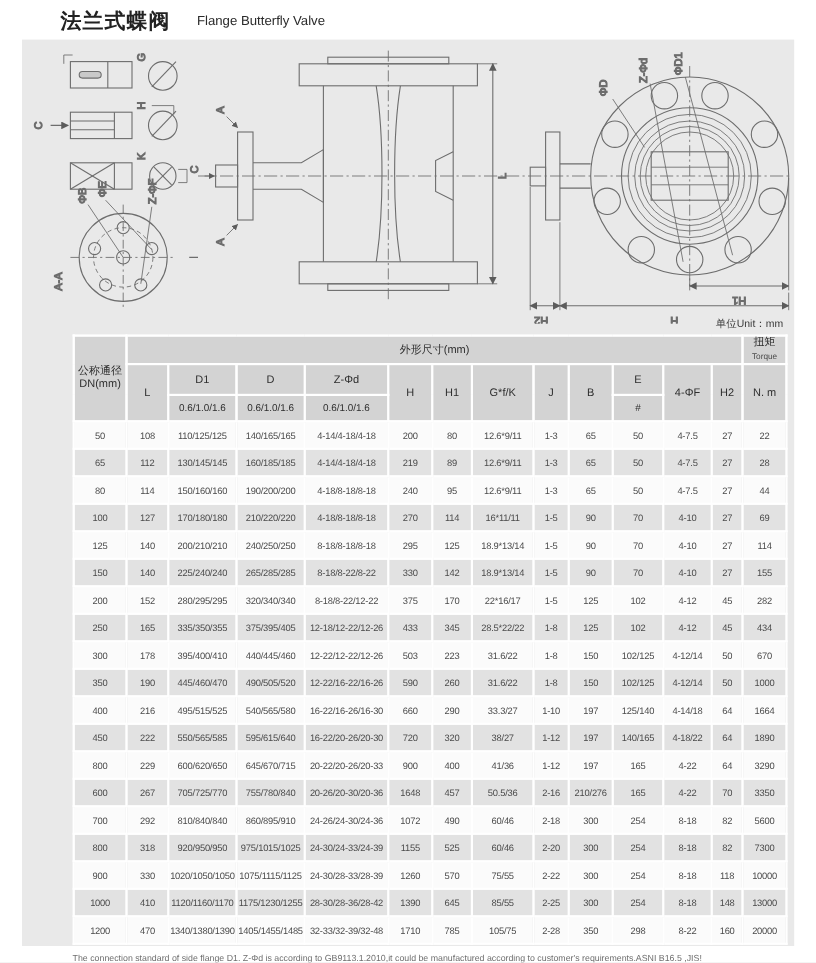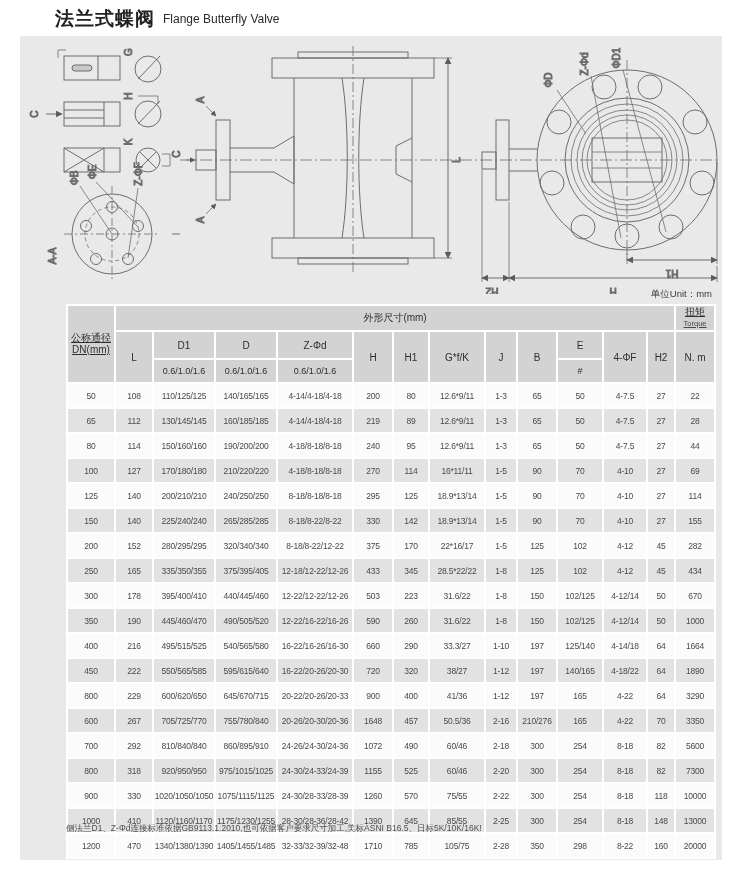--- a/index.html
+++ b/index.html
@@ -1,21 +1,21 @@
 <!DOCTYPE html>
 <html><head>
 <meta charset="utf-8">
 <style>
   html,body{margin:0;padding:0;}
   body{
     width:742px;height:875px;position:relative;background:#ffffff;
     font-family:"Liberation Sans","DejaVu Sans",sans-serif;color:#333;
     overflow:hidden;
   }
-  .title-bar{position:absolute;left:55px;top:4px;height:30px;display:flex;align-items:center;gap:8px;}
+  .title-bar{position:absolute;left:55px;top:4px;height:30px;display:flex;align-items:center;gap:24px;}
   .title-zh{font-size:19px;font-weight:bold;color:#222;letter-spacing:1px;}
   .title-en{font-size:12px;color:#2a2a2a;}
   .panel{position:absolute;left:20px;top:36px;width:702px;height:824px;background:#e9e9e9;}
   .drawing-wrap{position:absolute;left:0;top:6px;width:702px;height:252px;}
   svg{display:block;}
   svg text{font-family:"Liberation Sans","DejaVu Sans",sans-serif;fill:#3c3c3c;}
   .lbl{font-size:10px;}
   .unit-note{position:absolute;right:10px;top:252px;font-size:9.5px;color:#3a3a3a;}
   table.spec{
     position:absolute;left:46px;top:268px;width:648px;
@@ -24,21 +24,21 @@
   table.spec th,table.spec td{
     border:2px solid #ffffff;text-align:center;vertical-align:middle;
     padding:0;overflow:hidden;white-space:nowrap;
   }
   table.spec th{background:#d3d3d3;font-weight:normal;font-size:10px;color:#2e2e2e;}
   table.spec thead tr:nth-child(1) th{height:22px;}
   table.spec thead tr:nth-child(2) th{height:26px;}
   table.spec thead tr:nth-child(3) th{height:22px;font-size:9px;}
   table.spec td{height:23px;font-size:8.5px;color:#4a4a4a;background:#fbfbfb;letter-spacing:-0.2px;}
   table.spec tr.alt td{background:#e2e2e2;}
-  .th-2line div{line-height:12px;text-decoration:underline;}
+  .th-2line div{line-height:12px;}
   .torque-en{font-size:7.5px;color:#4a4a4a;line-height:8px;}
   .footer-notes{position:absolute;left:46px;top:786px;width:640px;}
   .note-zh{font-size:8.5px;color:#4e4e4e;line-height:12px;}
   .note-en{font-size:8px;color:#6e6e6e;line-height:11px;margin-top:44px;}
 </style>
 </head>
 <body>
 
 <div class="title-bar">
   <span class="title-zh">法兰式蝶阀</span>
@@ -558,17 +558,16 @@
           <td>350</td>
           <td>298</td>
           <td>8-22</td>
           <td>160</td>
           <td>20000</td>
         </tr>
       </tbody>
   </table>
 
   <div class="footer-notes">
-    <div class="note-zh">侧法兰D1、Z-Φd连接标准依据GB9113.1.2010,也可依据客户要求尺寸加工,美标ASNI B16.5、日标5K/10K/16K!</div>
     <div class="note-en">The connection standard of side flange D1. Z-Φd  is according to GB9113.1.2010,it could be manufactured according to customer's requirements.ASNI B16.5 ,JIS!</div>
   </div>
 
 </div>
 
 </body></html>

